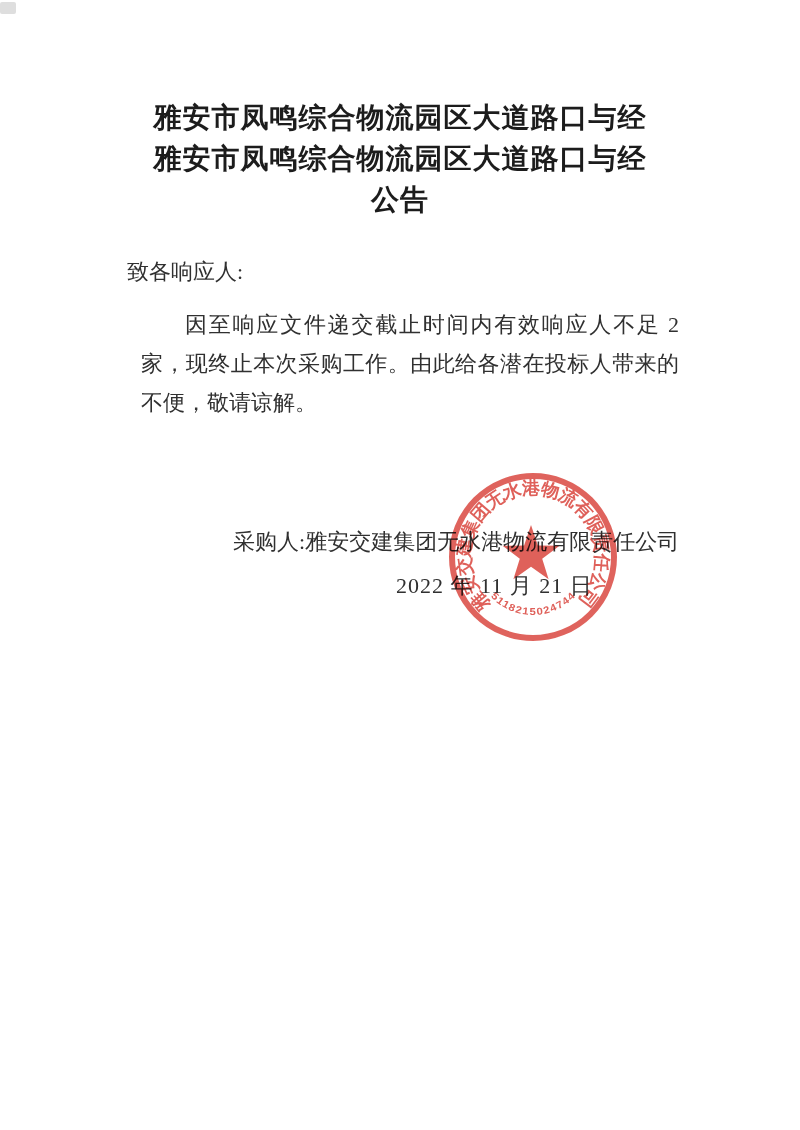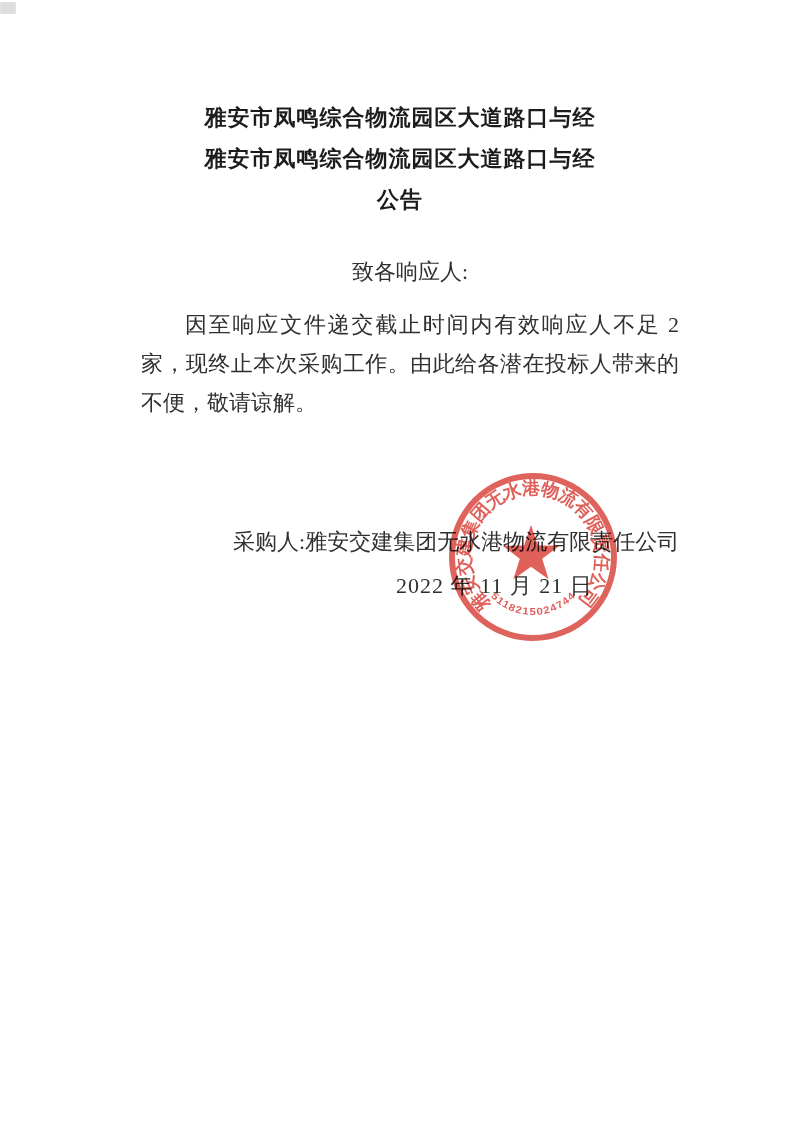--- a/index.html
+++ b/index.html
@@ -19,40 +19,40 @@
     background: #cdcdcd;
     opacity: .65;
     border-radius: 2px;
   }
   .notice-title {
     position: absolute;
     top: 97px; left: 0; right: 0;
     text-align: center;
     font-family: "Liberation Sans", sans-serif;
     font-weight: 700;
-    font-size: 22px;
+    font-size: 28px;
     line-height: 41px;
     letter-spacing: 1px;
     color: #1c1c1c;
   }
   .body-block {
     position: absolute;
     top: 252px;
     left: 127px;
     width: 566px;
     font-size: 22px;
     line-height: 39px;
     color: #303030;
   }
   .body-paragraph {
     margin: 14px;
     text-indent: 44px;
     text-align: justify;
   }
-  .salutation, .closing { margin: 0; text-align: center; }
+  .salutation, .closing { margin: 0; }
   .closing { text-indent: 44px; }
   .purchaser-line {
     position: absolute;
     top: 527px;
     left: 233px;
     font-size: 22px;
     white-space: nowrap;
     color: #303030;
   }
   .purchaser-label { }

